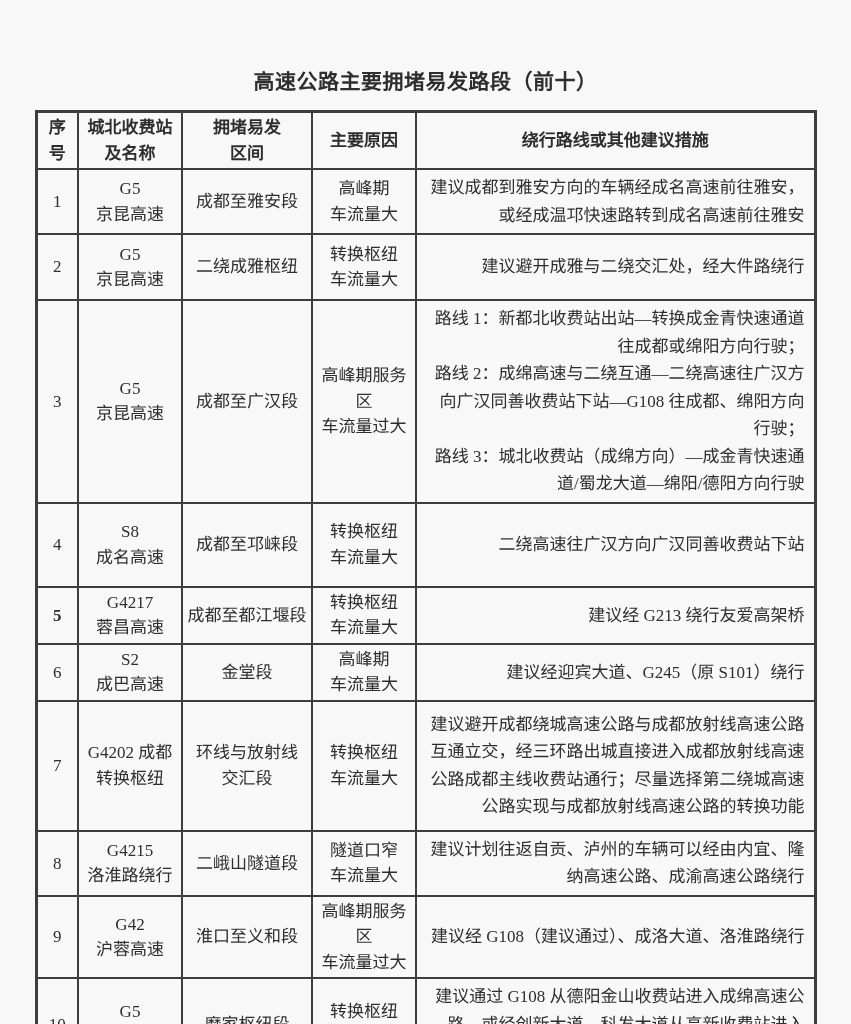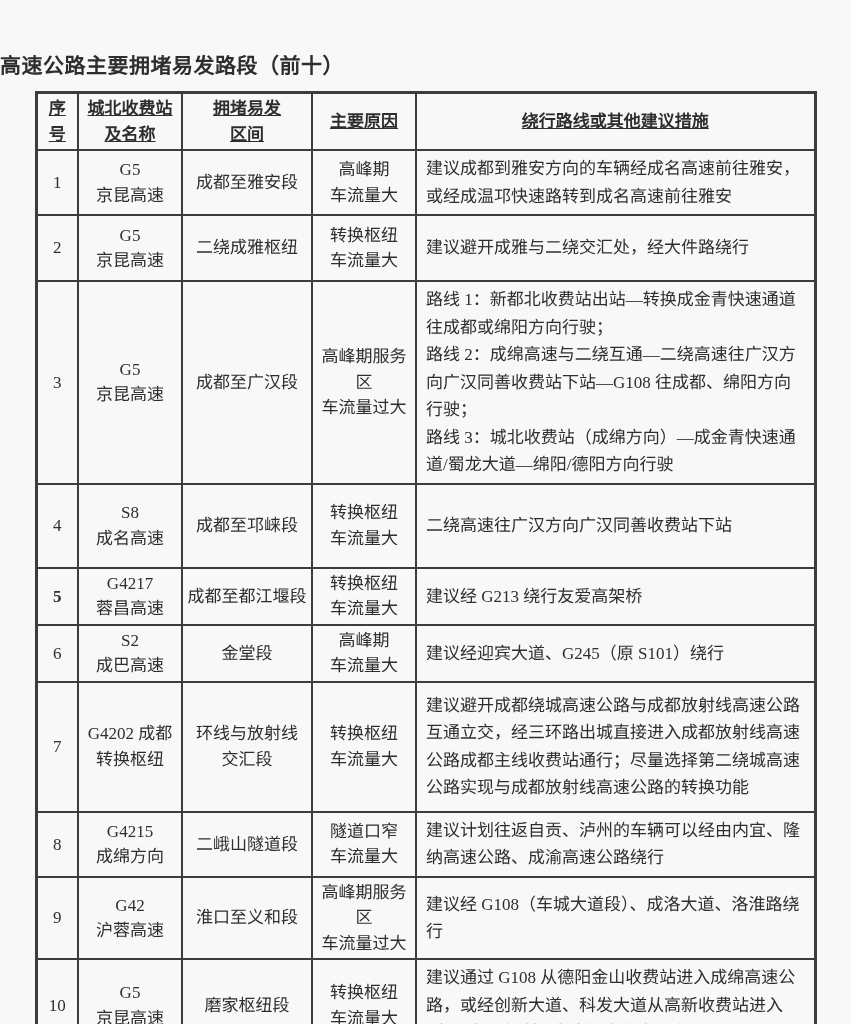--- a/index.html
+++ b/index.html
@@ -8,26 +8,26 @@
   }
   body {
     width: 851px;
     height: 1024px;
     background: #f8f8f8;
     font-family: "Liberation Serif", "DejaVu Serif", serif;
     color: #2e2e2e;
     overflow: hidden;
   }
   .doc-title {
-    margin: 0;
+    margin: 16px;
     padding-top: 54px;
     font-size: 21px;
     line-height: 24px;
     font-weight: bold;
-    text-align: left;
+    text-align: center;
     letter-spacing: 0.5px;
   }
   table.congestion-table {
     width: 779px;
     margin: 13px auto 0 auto;
     border-collapse: collapse;
     table-layout: fixed;
     border: 3px solid #3d3d3d;
   }
   .congestion-table th,
@@ -39,29 +39,29 @@
     vertical-align: middle;
     white-space: pre-line;
     padding: 2px 3px;
     overflow: hidden;
   }
   .congestion-table th {
     font-weight: bold;
     font-size: 17px;
   }
   .congestion-table td.advice-cell {
-    text-align: left;
+    text-align: right;
     padding: 4px 9px;
     line-height: 1.62;
   }
   .congestion-table td.bold-no {
     font-weight: bold;
   }
   
-  tr.hdr  { height: 51px; text-decoration: underline; }
+  tr.hdr  { height: 51px; }
   tr.r1   { height: 58px; }
   tr.r2   { height: 66px; }
   tr.r3   { height: 186px; }
   tr.r4   { height: 84px; }
   tr.r5   { height: 56px; }
   tr.r6   { height: 54px; }
   tr.r7   { height: 130px; }
   tr.r8   { height: 61px; }
   tr.r9   { height: 58px; }
   tr.r10  { height: 75px; }
@@ -153,34 +153,34 @@
 转换枢纽</td>
       <td>环线与放射线
 交汇段</td>
       <td>转换枢纽
 车流量大</td>
       <td class="advice-cell">建议避开成都绕城高速公路与成都放射线高速公路互通立交，经三环路出城直接进入成都放射线高速公路成都主线收费站通行；尽量选择第二绕城高速公路实现与成都放射线高速公路的转换功能</td>
     </tr>
     <tr class="r8">
       <td>8</td>
       <td>G4215
-成绵方向</td>
+洛淮路绕行</td>
       <td>二峨山隧道段</td>
       <td>隧道口窄
 车流量大</td>
       <td class="advice-cell">建议计划往返自贡、泸州的车辆可以经由内宜、隆纳高速公路、成渝高速公路绕行</td>
     </tr>
     <tr class="r9">
       <td>9</td>
       <td>G42
 沪蓉高速</td>
       <td>淮口至义和段</td>
       <td>高峰期服务区
 车流量过大</td>
-      <td class="advice-cell">建议经 G108（车城大道段）、成洛大道、洛淮路绕行</td>
+      <td class="advice-cell">建议经 G108（建议通过）、成洛大道、洛淮路绕行</td>
     </tr>
     <tr class="r10">
       <td>10</td>
       <td>G5
 京昆高速</td>
       <td>磨家枢纽段</td>
       <td>转换枢纽
 车流量大</td>
       <td class="advice-cell">建议通过 G108 从德阳金山收费站进入成绵高速公路，或经创新大道、科发大道从高新收费站进入（S1 成万高速）成绵复线高速公路</td>
     </tr>

